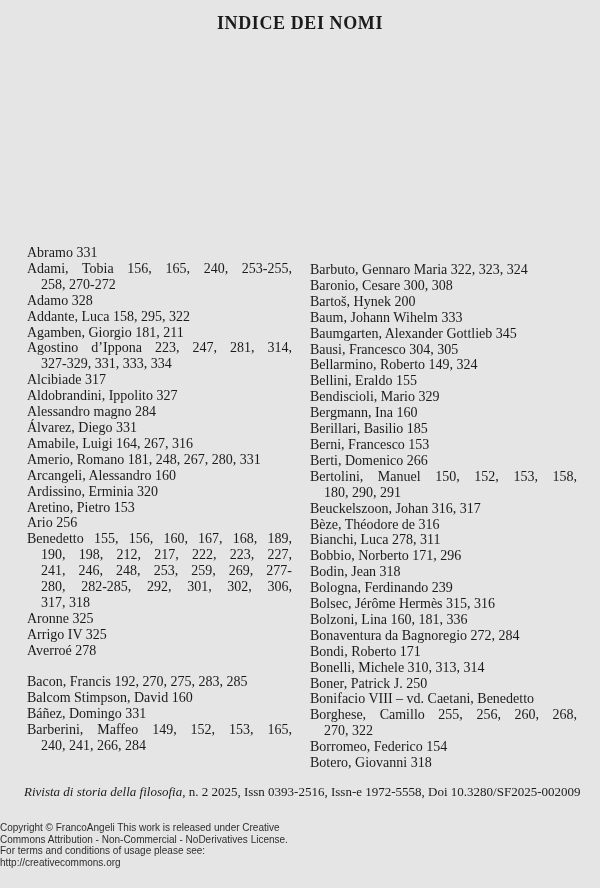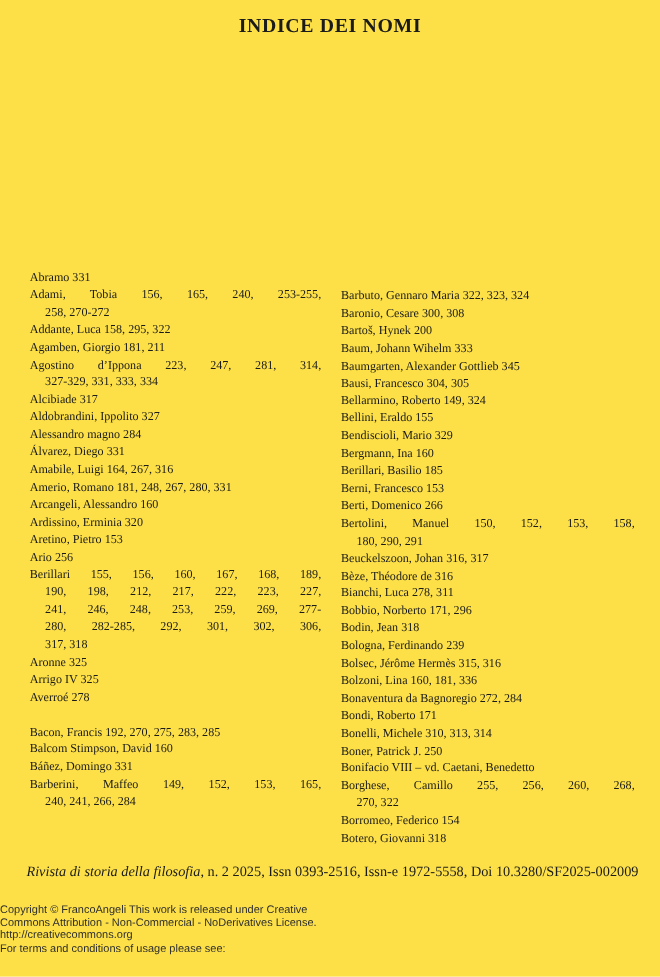--- a/index.html
+++ b/index.html
@@ -4,21 +4,21 @@
 <style>
   html, body {
     margin: 0;
     padding: 0;
     background: #ffffff;
   }
   .page {
     position: relative;
     width: 600px;
     height: 888px;
-    background: #fde047;
+    background: #e5e5e5;
     font-family: "Liberation Serif", serif;
     color: #1b1b1b;
     overflow: hidden;
   }
   .title {
     position: absolute;
     top: 13px;
     left: 0;
     width: 100%;
     text-align: center;
@@ -28,21 +28,21 @@
   }
   .columns {
     position: absolute;
     top: 245px;
     left: 27px;
     width: 550px;
     display: flex;
     gap: 18px;
   }
   .col {
-    font-size: 11px;
+    font-size: 14px;
     line-height: 15.9px;
   }
   .col-left  { width: 265px; }
   .col-right { width: 267px; margin-top: 17px; }
   .line {
     white-space: normal;
   }
   .line.cont {
     padding-left: 14px;
   }
@@ -80,35 +80,36 @@
 
 <div class="page">
 
   <div class="title">INDICE DEI NOMI</div>
 
   <div class="columns">
     <div class="col col-left">
         <div class="line">Abramo 331</div>
         <div class="line just">Adami, Tobia 156, 165, 240, 253-255,</div>
         <div class="line cont">258, 270-272</div>
+        <div class="line">Adamo 328</div>
         <div class="line">Addante, Luca 158, 295, 322</div>
         <div class="line">Agamben, Giorgio 181, 211</div>
         <div class="line just">Agostino d’Ippona 223, 247, 281, 314,</div>
         <div class="line cont">327-329, 331, 333, 334</div>
         <div class="line">Alcibiade 317</div>
         <div class="line">Aldobrandini, Ippolito 327</div>
         <div class="line">Alessandro magno 284</div>
         <div class="line">Álvarez, Diego 331</div>
         <div class="line">Amabile, Luigi 164, 267, 316</div>
         <div class="line">Amerio, Romano 181, 248, 267, 280, 331</div>
         <div class="line">Arcangeli, Alessandro 160</div>
         <div class="line">Ardissino, Erminia 320</div>
         <div class="line">Aretino, Pietro 153</div>
         <div class="line">Ario 256</div>
-        <div class="line just">Berillari 155, 156, 160, 167, 168, 189,</div>
+        <div class="line just">Benedetto 155, 156, 160, 167, 168, 189,</div>
         <div class="line cont just">190, 198, 212, 217, 222, 223, 227,</div>
         <div class="line cont just">241, 246, 248, 253, 259, 269, 277-</div>
         <div class="line cont just">280, 282-285, 292, 301, 302, 306,</div>
         <div class="line cont">317, 318</div>
         <div class="line">Aronne 325</div>
         <div class="line">Arrigo IV 325</div>
         <div class="line">Averroé 278</div>
         <div class="group-gap"></div>
         <div class="line">Bacon, Francis 192, 270, 275, 283, 285</div>
         <div class="line">Balcom Stimpson, David 160</div>
@@ -150,17 +151,17 @@
         <div class="line">Borromeo, Federico 154</div>
         <div class="line">Botero, Giovanni 318</div>
       </div>
   </div>
 
   <div class="footer-line"><span class="ital">Rivista di storia della filosofia</span><span>, n. 2 2025, Issn 0393-2516, Issn-e 1972-5558, Doi 10.3280/SF2025-002009</span></div>
 
   <div class="copyright">
     <div>Copyright © FrancoAngeli This work is released under Creative</div>
     <div>Commons Attribution - Non-Commercial - NoDerivatives License.</div>
+    <div>For terms and conditions of usage please see:</div>
     <div>http://creativecommons.org</div>
-    <div>For terms and conditions of usage please see:</div>
   </div>
 
 </div>
 
 </body></html>

